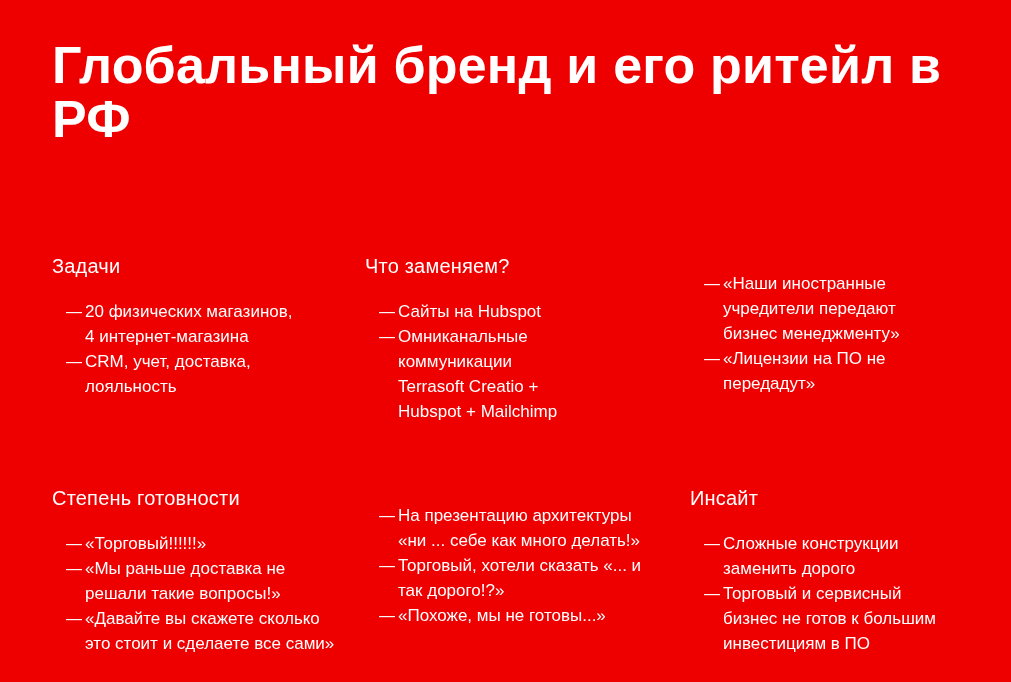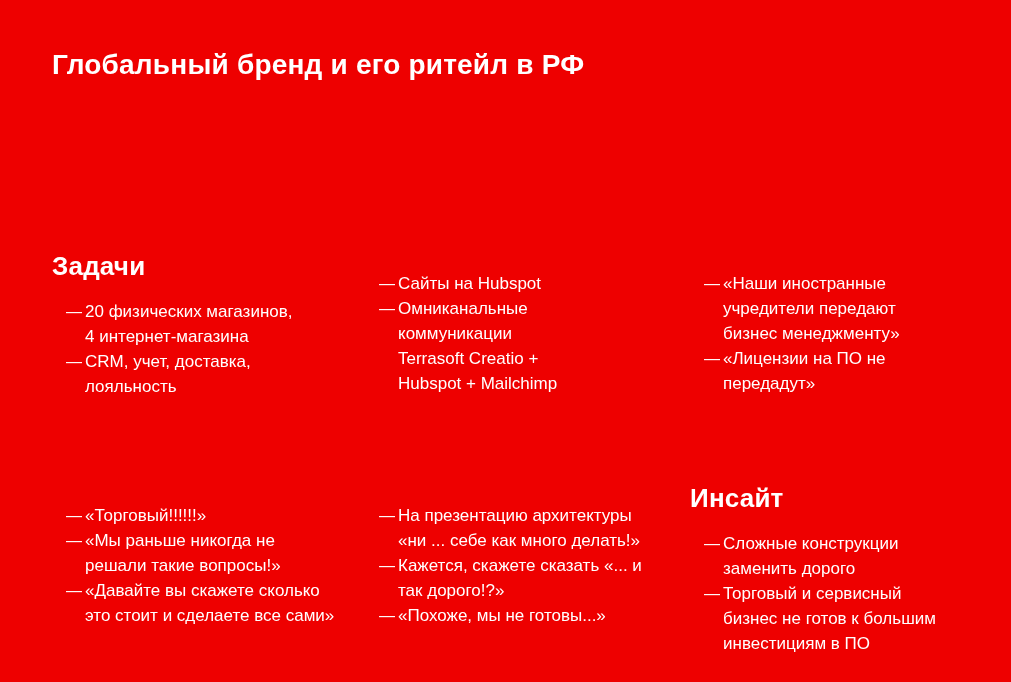--- a/index.html
+++ b/index.html
@@ -16,37 +16,37 @@
     width: 1011px;
     height: 682px;
     background: var(--bg);
     color: var(--fg);
     overflow: hidden;
   }
   .title {
     position: absolute;
     left: 52px;
     top: 38px;
-    font-size: 28px;
+    font-size: 52px;
     font-weight: 700;
     line-height: 54px;
     letter-spacing: 0.2px;
   }
   .section {
     position: absolute;
     width: 315px;
   }
   .sec-r1 { top: 252px; }
   .sec-r2 { top: 484px; }
   .sec-c1 { left: 52px; }
   .sec-c2 { left: 365px; }
   .sec-c3 { left: 690px; }
   .section h2 {
-    font-size: 26px;
-    font-weight: 700;
+    font-size: 20px;
+    font-weight: 400;
     line-height: 28px;
     letter-spacing: 0.2px;
   }
   .bullets {
     list-style: none;
     margin-top: 19px;
     padding-left: 14px;
   }
   .bullet {
     display: flex;
@@ -84,20 +84,21 @@
       </li>
       <li class="bullet">
         <span class="dash">—</span>
         <span class="bullet-text">CRM, учет, доставка,
 лояльность</span>
       </li>
     </ul>
   </div>
 
   <div class="section sec-r1 sec-c2">
+    <h2>Что заменяем?</h2>
     <ul class="bullets">
       <li class="bullet">
         <span class="dash">—</span>
         <span class="bullet-text">Сайты на Hubspot</span>
       </li>
       <li class="bullet">
         <span class="dash">—</span>
         <span class="bullet-text">Омниканальные
 коммуникации
 Terrasoft Creatio +
@@ -116,48 +117,49 @@
       </li>
       <li class="bullet">
         <span class="dash">—</span>
         <span class="bullet-text">«Лицензии на ПО не
 передадут»</span>
       </li>
     </ul>
   </div>
 
   <div class="section sec-r2 sec-c1">
+    <h2>Степень готовности</h2>
     <ul class="bullets">
       <li class="bullet">
         <span class="dash">—</span>
         <span class="bullet-text">«Торговый!!!!!!»</span>
       </li>
       <li class="bullet">
         <span class="dash">—</span>
-        <span class="bullet-text">«Мы раньше никогда не
+        <span class="bullet-text">«Мы раньше доставка не
 решали такие вопросы!»</span>
       </li>
       <li class="bullet">
         <span class="dash">—</span>
         <span class="bullet-text">«Давайте вы скажете сколько
 это стоит и сделаете все сами»</span>
       </li>
     </ul>
   </div>
 
   <div class="section sec-r2 sec-c2">
     <ul class="bullets">
       <li class="bullet">
         <span class="dash">—</span>
         <span class="bullet-text">На презентацию архитектуры
 «ни ... себе как много делать!»</span>
       </li>
       <li class="bullet">
         <span class="dash">—</span>
-        <span class="bullet-text">Кажется, скажете сказать «... и
+        <span class="bullet-text">Торговый, хотели сказать «... и
 так дорого!?»</span>
       </li>
       <li class="bullet">
         <span class="dash">—</span>
         <span class="bullet-text">«Похоже, мы не готовы...»</span>
       </li>
     </ul>
   </div>
 
   <div class="section sec-r2 sec-c3">

